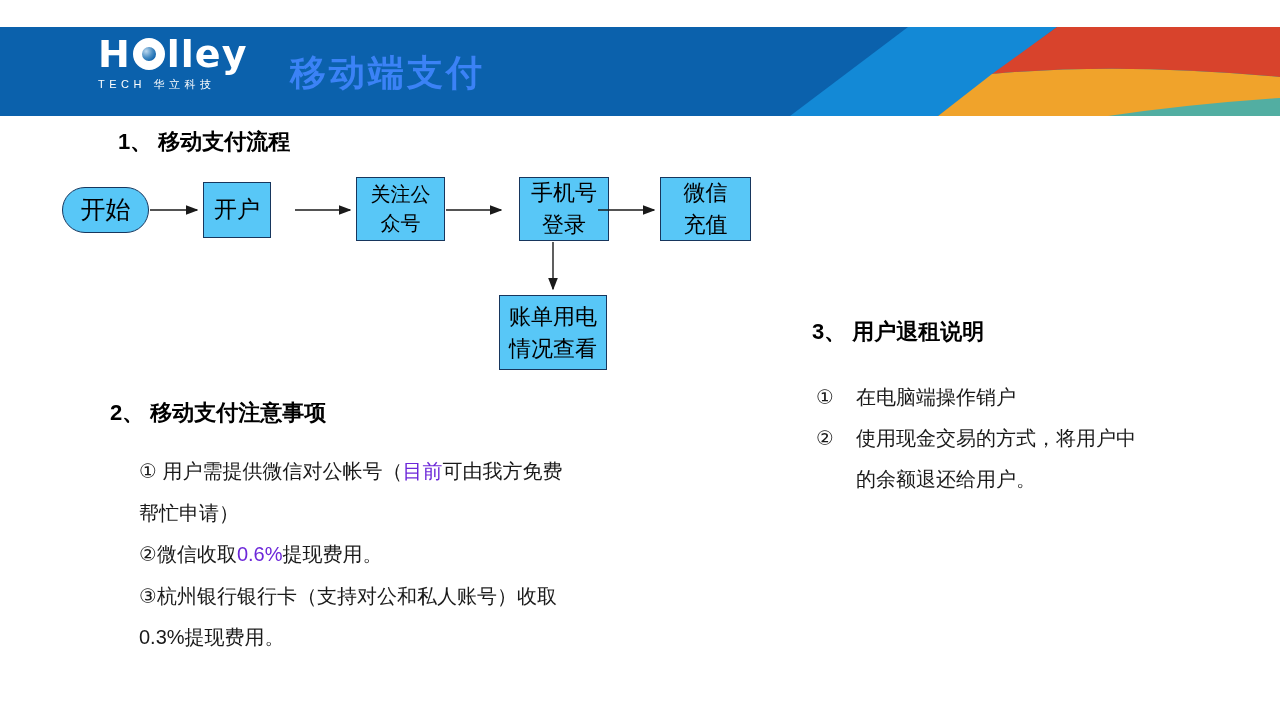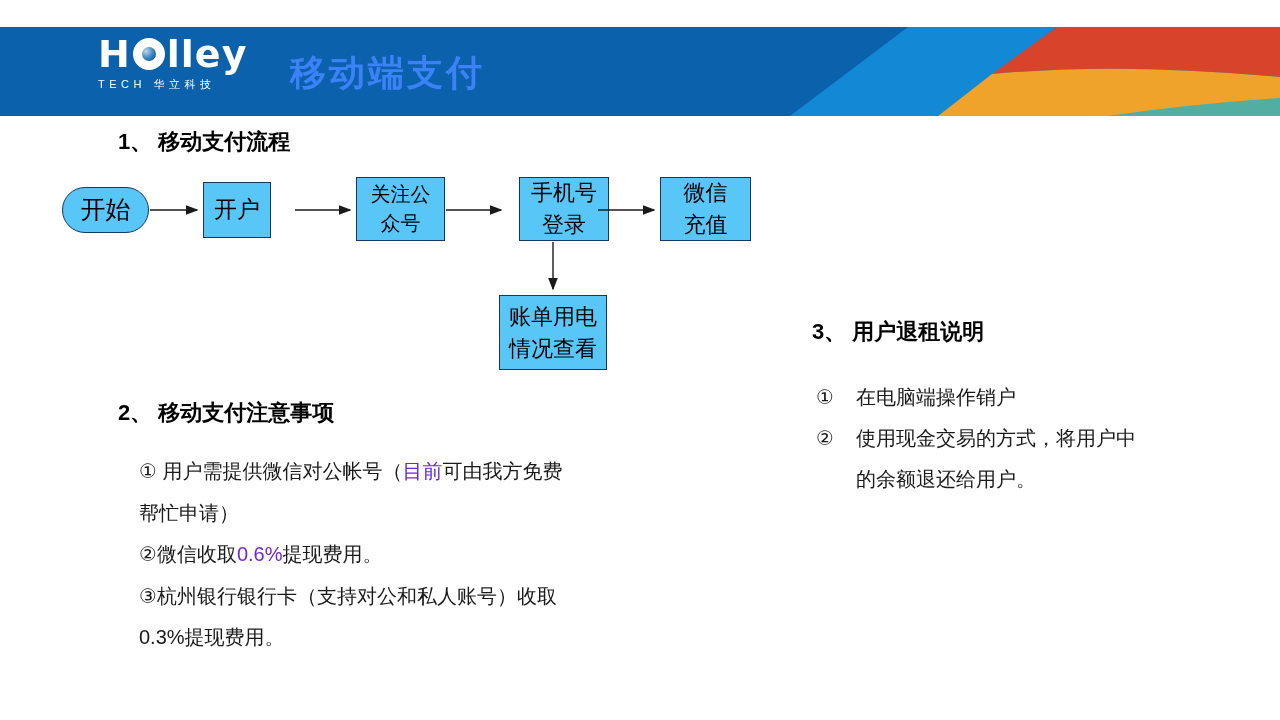--- a/index.html
+++ b/index.html
@@ -15,21 +15,21 @@
     font-family:"DejaVu Sans","Liberation Sans",sans-serif;letter-spacing:1px;}
   #logo-donut{width:14px;height:14px;border:9px solid #fff;border-radius:50%;margin:0 2px;
     background:radial-gradient(circle at 30% 30%, #bcd8ef 0%, #4a8ec4 45%, #0b61ac 80%);
     box-sizing:content-box;}
   #logo-sub{font-size:11px;font-weight:normal;letter-spacing:4.5px;margin-top:4px;white-space:nowrap;}
   #slide-title{position:absolute;left:290px;top:22px;color:#3b82f6;font-size:36px;font-weight:600;
     letter-spacing:3px;z-index:2;white-space:nowrap;}
   
   .sec-heading{position:absolute;font-weight:bold;color:#000;white-space:nowrap;}
   #h-flow{left:118px;top:127px;font-size:22px;}
-  #h-notes{left:118px;top:398px;font-size:22px;}
+  #h-notes{left:110px;top:398px;font-size:22px;}
   #h-refund{left:812px;top:317px;font-size:22px;}
   
   .node{position:absolute;background:#58c7f7;border:1.6px solid #17365d;box-sizing:border-box;
     display:flex;align-items:center;justify-content:center;text-align:center;color:#000;
     font-family:"DejaVu Serif","Liberation Serif",serif;}
   .node span{white-space:pre-line;line-height:1.45;}
   #node-start{left:62px;top:187px;width:87px;height:46px;border-radius:23px;font-size:25px;}
   #node-open{left:203px;top:182px;width:68px;height:56px;font-size:23px;}
   #node-follow{left:356px;top:177px;width:89px;height:64px;font-size:20px;}
   #node-login{left:507px;top:177px;width:90px;height:64px;font-size:22px;margin-left:12px;}

